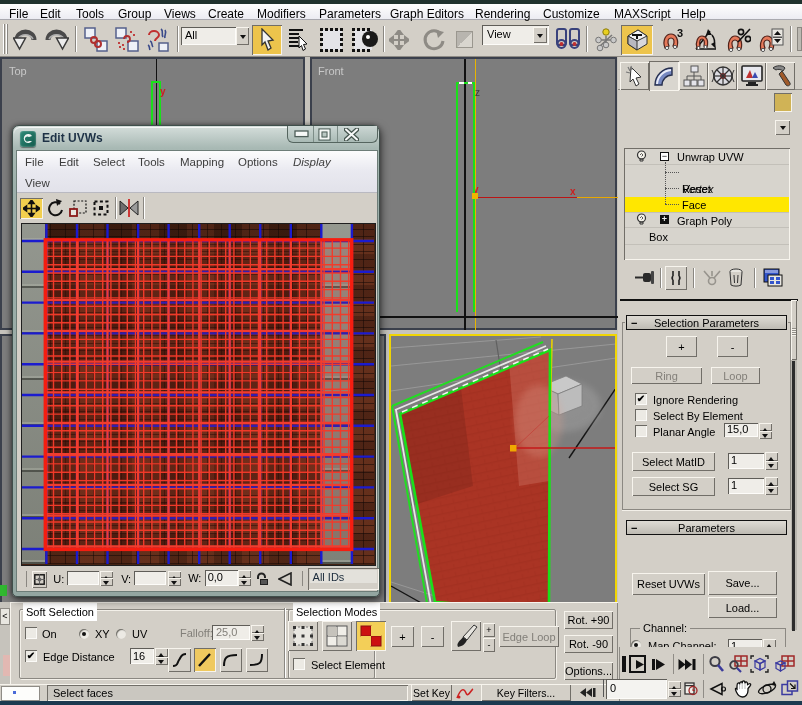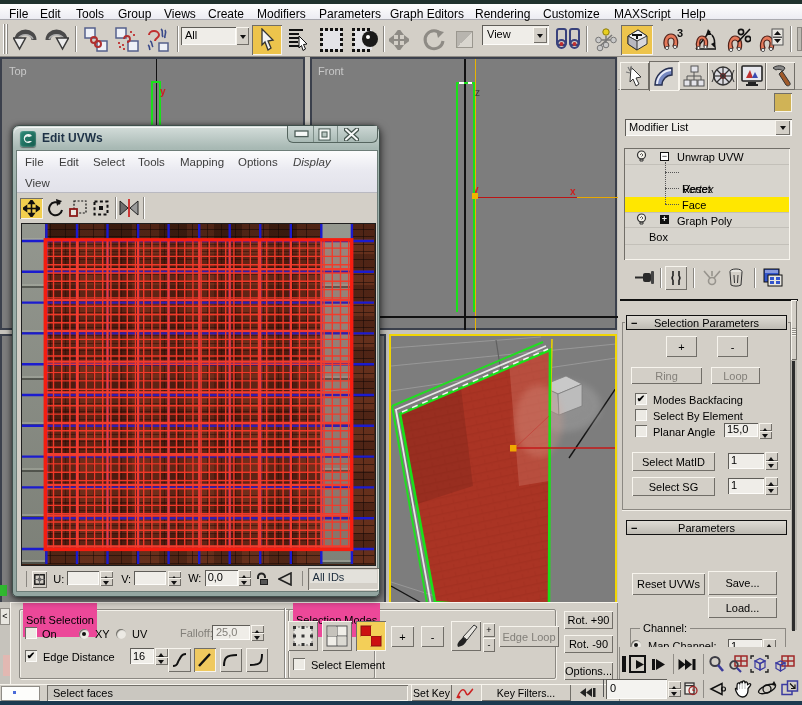--- a/index.html
+++ b/index.html
@@ -1,21 +1,21 @@
 <!DOCTYPE html>
 <html><head><meta charset="utf-8"><style>
 html,body{margin:0;padding:0;background:#d3cfc7;}
 *{box-sizing:border-box;}
 #root{position:relative;width:802px;height:705px;overflow:hidden;font-family:"Liberation Sans",sans-serif;font-size:11px;color:#000;}
 .a{position:absolute;}
 .btn{background:#d3cfc7;box-shadow:inset 1px 1px 0 #f7f4ed,inset -1px -1px 0 #716e68;display:flex;align-items:center;justify-content:center;}
 .sk{box-shadow:inset 1px 1px 0 #716e68,inset -1px -1px 0 #f7f4ed;}
 .fld{background:#efede8;box-shadow:inset 1px 1px 0 #5f5d58,inset -1px -1px 0 #fdfcf9;}
 .gb{border:1px solid #8b8882;border-radius:2px;box-shadow:1px 1px 0 #f3f0e9,inset 1px 1px 0 #f3f0e9;}
-.gl{background:#ec4899;padding:12px 3px;line-height:10px;}
+.gl{background:#ffffff;padding:4px 3px;line-height:10px;}
 .ck{width:12px;height:12px;background:#eceae4;box-shadow:inset 1px 1px 0 #6b6963,inset -1px -1px 0 #fbfaf7;font-size:10px;line-height:11px;text-align:center;font-weight:bold;}
 .sp{width:13px;}
 .sp b{display:block;height:8px;background:#d3cfc7;box-shadow:inset 1px 1px 0 #f7f4ed,inset -1px -1px 0 #716e68;position:relative;}
 .sp b:after{content:"";position:absolute;left:3px;top:2px;border:3px solid transparent;border-bottom:4px solid #111;}
 .sp b.dn:after{border-bottom:none;border-top:4px solid #111;top:3px;}
 .vp{background:#7d7d7d;}
 .vplab{color:#c8c8c8;font-size:11px;}
 .menu1 span{position:absolute;top:3px;}
 .dtx{color:#827f79;}
 </style></head>
@@ -388,23 +388,20 @@
       <div class="a btn" style="left:148px;top:2px;width:29px;height:28px;">
           <svg width="24" height="24" viewBox="0 0 24 24">
             <path d="M4 4 C7 1 14 1 16 4 L14 7 C12 5 8 5 7 6 Z" fill="#888" stroke="#333"></path>
             <path d="M13 7 L21 19 C22 21 19 23 17 21 L10 10 Z" fill="#a05a2a" stroke="#333"></path>
           </svg>
         </div>
     </div>
 
     <div class="a sk" style="left:156px;top:36px;width:18px;height:19px;background:#d0b356;"></div>
 
-    <div class="a fld" style="left:7px;top:62px;width:167px;height:17px;">
-        <span style="position:absolute;left:4px;top:2px;">Modifier List</span>
-      </div>
     <div class="a btn" style="left:157px;top:63px;width:15px;height:15px;">
         <span style="border:3.5px solid transparent;border-top:4.5px solid #111;margin-top:4px;"></span>
       </div>
 
     <div class="a sk" style="left:6px;top:91px;width:166px;height:112px;background:#d7d4cd;">
       <div class="a" style="left:1px;top:1px;width:164px;height:15.7px;border-bottom:1px solid #c3c0b9;"></div>
       <div class="a" style="left:1px;top:17px;width:164px;height:15.7px;"></div>
       <div class="a" style="left:1px;top:48.5px;width:164px;height:15.7px;background:#ffe700;"></div>
       <div class="a" style="left:1px;top:64.2px;width:164px;height:15.7px;border-top:1px solid #c3c0b9;border-bottom:1px solid #c3c0b9;"></div>
       <div class="a" style="left:1px;top:95.7px;width:164px;height:1px;background:#c3c0b9;"></div>
@@ -470,21 +467,21 @@
         </svg>
     </div>
     <div class="a" style="left:2px;top:242px;width:178px;height:2px;background:#111;"></div>
 
     <div class="a" style="left:8px;top:258px;width:161px;height:15px;background:linear-gradient(#dedbd4,#bebbb3);border:1px solid #111;text-align:center;line-height:14px;"><span class="a" style="left:4px;top:0px;font-weight:bold;">−</span>Selection Parameters</div>
     <div class="a btn" style="left:48px;top:279px;width:31px;height:21px;">+</div>
     <div class="a btn" style="left:99px;top:279px;width:31px;height:21px;">-</div>
     <div class="a btn dtx" style="left:13px;top:310px;width:71px;height:17px;">Ring</div>
     <div class="a btn dtx" style="left:93px;top:310px;width:49px;height:17px;">Loop</div>
     <div class="a ck" style="left:17px;top:336px;">✔</div>
-      <span class="a" style="left:35px;top:337px;">Modes Backfacing</span>
+      <span class="a" style="left:35px;top:337px;">Ignore Rendering</span>
     <div class="a ck" style="left:17px;top:352px;"></div>
       <span class="a" style="left:35px;top:353px;">Select By Element</span>
     <div class="a ck" style="left:17px;top:368px;"></div>
       <span class="a" style="left:35px;top:369px;">Planar Angle</span>
     <div class="a fld" style="left:106px;top:366px;width:34px;height:14px;">
         <span style="position:absolute;left:3px;top:0px;">15,0</span>
       </div>
     <div class="a sp" style="left:141px;top:366px;">
         <b></b>
         <b class="dn"></b>

